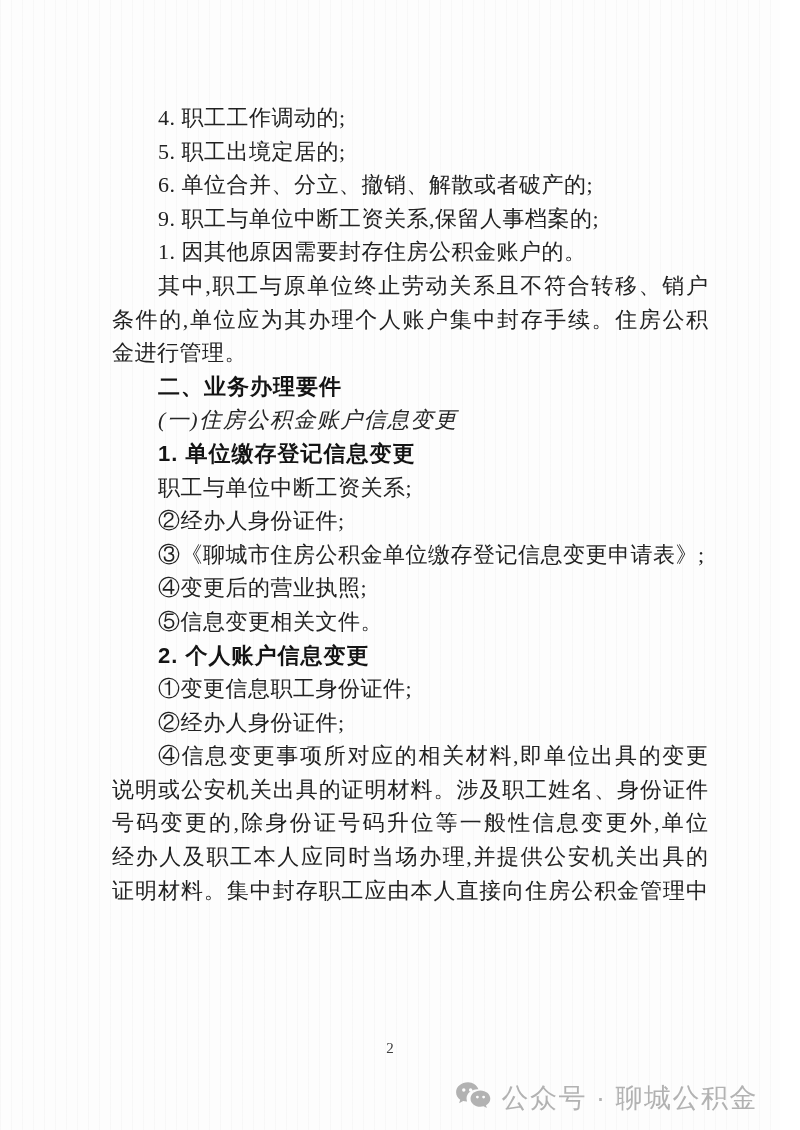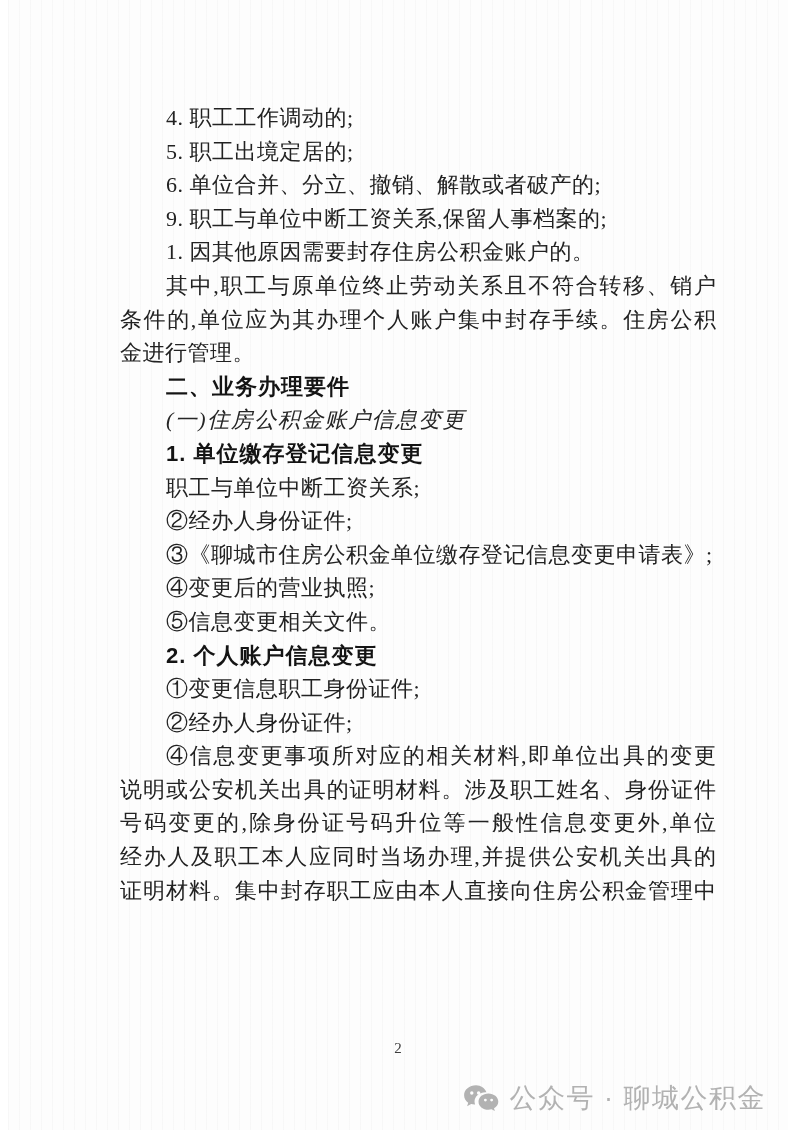--- a/index.html
+++ b/index.html
@@ -12,21 +12,20 @@
     overflow: hidden;
     font-family: "Liberation Serif", "DejaVu Serif", serif;
   }
   .page {
     position: relative;
     width: 780px;
     height: 1130px;
     background:
       repeating-linear-gradient(90deg, rgba(150,150,150,0.055) 0 1px, rgba(0,0,0,0) 1px 11px),
       #fdfdfd;
-    margin-left: 8px;
   }
   .doc-body {
     position: absolute;
     left: 112px;
     top: 101px;
     width: 596px;
   }
   .line {
     height: 33.6px;
     line-height: 33.6px;
@@ -62,21 +61,21 @@
     width: 100%;
     text-align: center;
     font-size: 15px;
     color: #3d3d3d;
   }
   .wechat-footer {
     position: absolute;
     right: 22px;
     top: 1080px;
     display: flex;
-    align-items: flex-end;
+    align-items: flex-start;
     gap: 10px;
   }
   .wechat-footer .icon {
     display: inline-flex;
     width: 38px;
     height: 33px;
   }
   .wechat-footer .label {
     font-family: "Liberation Sans", "DejaVu Sans", sans-serif;
     font-size: 27px;

